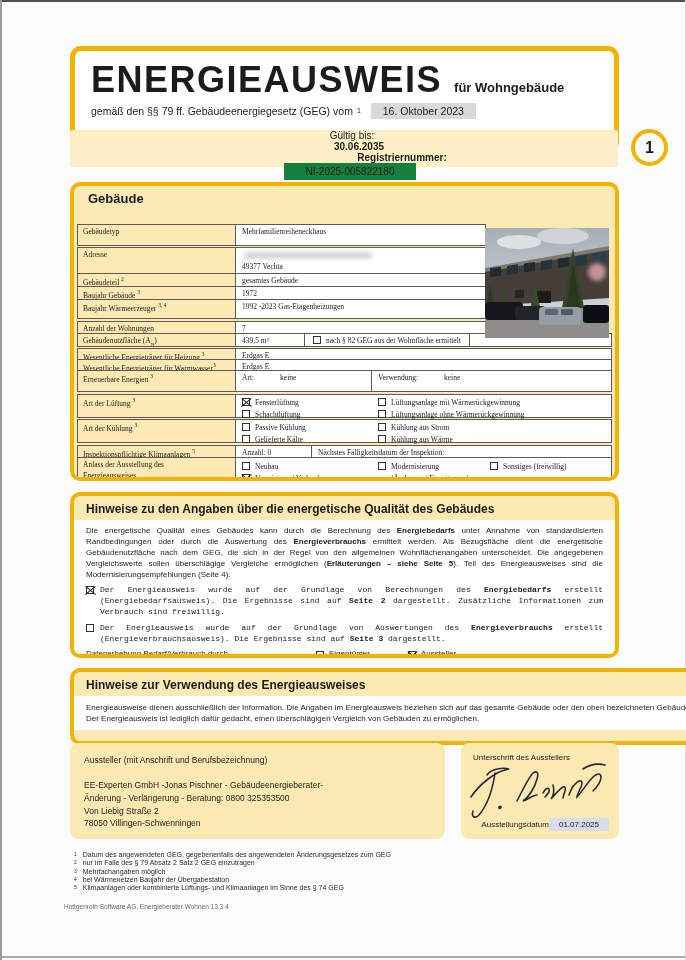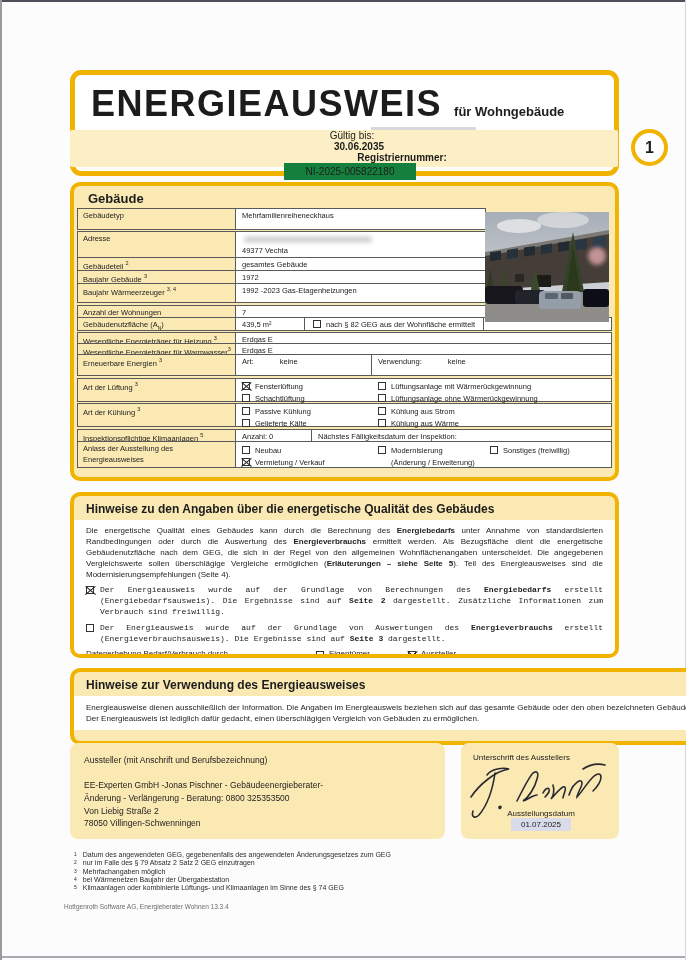--- a/index.html
+++ b/index.html
@@ -5,21 +5,21 @@
   * { margin:0; padding:0; box-sizing:border-box; }
   html,body { background:#e9e9ec; }
   body { font-family:"Liberation Sans","DejaVu Sans",sans-serif; color:#1c1c1c; }
   .page { position:relative; width:686px; height:960px; background:#fcfcfd; overflow:hidden; margin:0 auto; }
   .edge-top{position:absolute;left:0;top:0;right:0;height:2px;background:#50505a;}
   .edge-bottom{position:absolute;left:0;top:956px;right:0;height:2px;background:#a9a9b2;}
   .edge-left{position:absolute;left:0;top:0;bottom:0;width:2px;background:#9a9aa2;}
   .edge-right{position:absolute;right:0;top:0;bottom:0;width:1px;background:#d8d8dc;}
 
   
-  .hdr-frame{position:absolute;left:70px;top:70px;width:549px;height:106px;background:#fff;
+  .hdr-frame{position:absolute;left:70px;top:46px;width:549px;height:106px;background:#fff;
     border:5px solid #F0B400;border-radius:11px;padding:10px 14px 0 16px;}
   .hdr-titlerow{display:flex;align-items:baseline;gap:12px;}
   .hdr-title{font-size:36px;font-weight:bold;letter-spacing:1.5px;line-height:1.05;}
   .hdr-sub{font-size:13px;font-weight:bold;}
   .hdr-lawrow{margin-top:4px;font-size:10.5px;display:flex;align-items:center;gap:4px;}
   .hdr-lawrow sup{font-size:7px;vertical-align:super;margin-right:6px;}
   .graybox{background:#D9D9D9;padding:2px 12px;font-size:10.5px;}
 
   
   .valbar{position:absolute;left:70px;top:130px;width:548px;height:37px;background:#FCEFC6;
@@ -33,21 +33,21 @@
     font-size:16px;font-weight:bold;}
 
   
   .ybox{position:absolute;border:4px solid #F0B400;border-radius:10px;background:#FBE9B4;overflow:hidden;}
   .ybox-head{font-weight:bold;padding:5px 12px 4px 12px;}
   .ybox-body{background:#fff;padding:7px 12px;}
 
   
   .gbox{left:70px;top:182px;width:549px;height:299px;}
   .gbox .ybox-head{font-size:13px;padding:5px 14px 3px 14px;}
-  .gcontent{position:relative;margin:0 3px;}
+  .gcontent{position:relative;margin:16px 3px;font-family:Liberation Serif, serif;}
   .grow{position:relative;display:flex;background:#fff;border:1px solid #5a5a5a;margin-top:-1px;font-size:7.5px;}
   .grow.near{margin-right:126px;}
   .ggap{height:2px;} .ggap3{height:3px;}
   .glabel{width:158px;flex-shrink:0;background:#FBE9B4;border-right:1px solid #5a5a5a;padding:2px 2px 0 5px;color:#222;}
   .glabel sup{font-size:5.5px;}
   .gval{flex:1;padding:2px 0 0 6px;}
   .rh22{height:22px;} .rh27{height:27px;} .rh14{height:14px;} .rh13{height:13px;}
   .rh20{height:20px;} .rh12{height:12px;} .rh24{height:24px;} .rh26{height:27px;}
   .addr-val{display:flex;flex-direction:column;justify-content:flex-end;padding-bottom:2px;}
   .blurline{width:128px;height:7px;background:#c4c4c6;border-radius:3px;filter:blur(2.5px);margin:3px 0 4px 2px;}
@@ -84,21 +84,21 @@
   .datenline .dl-cb2{position:absolute;left:322px;top:0;}
   .vbox{left:70px;top:668px;width:648px;height:77px;}
   .vbox .ybox-body{font-size:8px;line-height:1.4;text-align:justify;padding:6px 12px;}
 
   
   .fbox{position:absolute;background:#FBE9B4;border-radius:8px;font-size:8.5px;}
   .fbox-l{left:70px;top:743px;width:375px;height:96px;padding:12px 14px;}
   .fbox-l .addr{margin-top:14px;line-height:1.5;}
   .fbox-r{left:461px;top:743px;width:158px;height:96px;padding:10px 12px;font-size:8px;}
   .sig{position:absolute;left:4px;top:12px;}
-  .daterow{position:absolute;left:12px;bottom:8px;right:10px;display:flex;align-items:center;justify-content:flex-end;flex-direction:column;}
+  .daterow{position:absolute;left:12px;bottom:8px;right:10px;display:flex;align-items:center;justify-content:flex-end;}
   .datebox{background:#D9DAEA;padding:2px 10px;font-size:8px;}
 
   
   .footnotes{position:absolute;left:74px;top:851px;font-size:7px;line-height:1.18;color:#2a2a2a;}
   .footnotes .fn{display:flex;gap:6px;}
   .footnotes sup{font-size:5px;padding-top:1px;}
   .software{position:absolute;left:64px;top:903px;font-size:6.5px;color:#6b6b6b;}
 </style>
 </head>
 <body>

